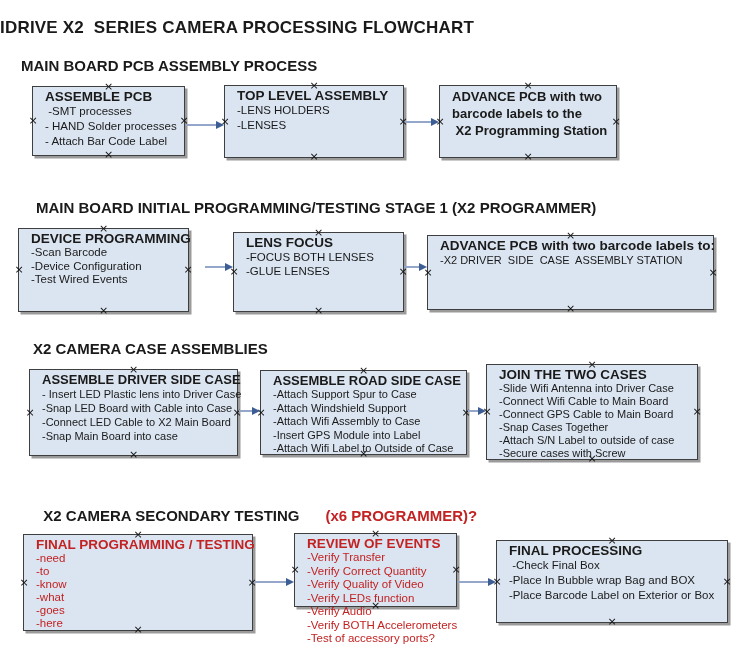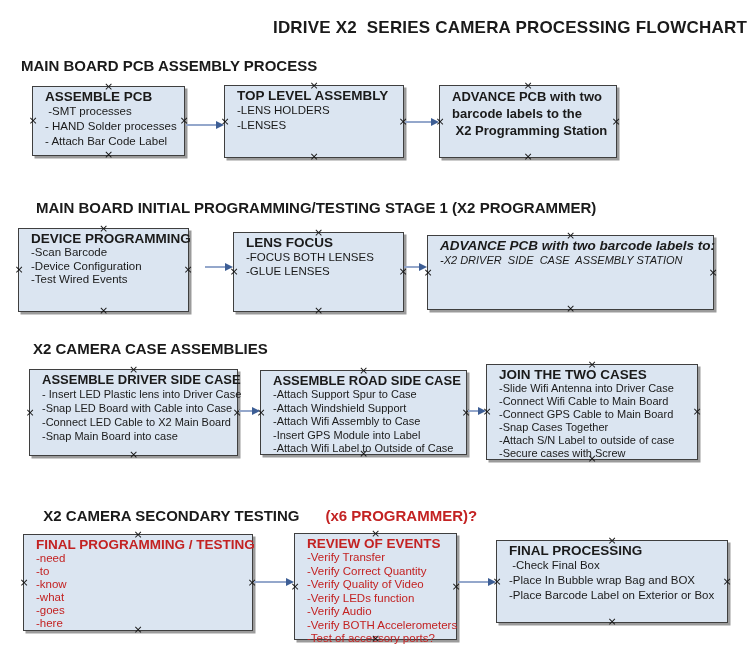--- a/index.html
+++ b/index.html
@@ -11,21 +11,21 @@
     --red:#c32222;
     --ink:#1a1a1a;
   }
   html,body{margin:0;padding:0;}
   body{
     width:747px;height:662px;position:relative;background:#ffffff;
     font-family:"Liberation Sans","DejaVu Sans",sans-serif;color:var(--ink);
     overflow:hidden;
   }
   .page-title{
-    position:absolute;top:18px;left:0;width:747px;text-align:right;
+    position:absolute;top:18px;left:0;width:747px;text-align:left;
     font-size:17px;font-weight:bold;letter-spacing:.2px;white-space:pre;
   }
   .sec-heading{
     position:absolute;font-size:15px;font-weight:bold;white-space:pre;
   }
   .sec-heading .red-part{color:var(--red);margin-left:26px;}
   .fbox{
     position:absolute;background:var(--box-fill);
     border:1.5px solid var(--box-border);
     box-shadow:2.5px 2.5px 0 var(--shadow);
@@ -107,21 +107,21 @@
 <div class="fbox" style="left:233px;top:232px;width:171px;height:80px;">
   <div class="btitle">LENS FOCUS</div>
   <div class="bline">-FOCUS BOTH LENSES</div>
   <div class="bline">-GLUE LENSES</div>
 <span class="handle" style="left: 50%; top: 0%;">×</span>
     <span class="handle" style="left: 50%; top: 100%;">×</span>
     <span class="handle" style="left: 0%; top: 50%;">×</span>
     <span class="handle" style="left: 100%; top: 50%;">×</span>
   </div>
 
-<div class="fbox f11" style="left:427px;top:235px;width:287px;height:75px;font-style:italic;">
+<div class="fbox f11" style="left:427px;top:235px;width:287px;height:75px;">
   <div class="btitle">ADVANCE PCB with two barcode labels to:</div>
   <div class="bline">-X2 DRIVER  SIDE  CASE  ASSEMBLY STATION</div>
 <span class="handle" style="left: 50%; top: 0%;">×</span>
     <span class="handle" style="left: 50%; top: 100%;">×</span>
     <span class="handle" style="left: 0%; top: 50%;">×</span>
     <span class="handle" style="left: 100%; top: 50%;">×</span>
   </div>
 
 <div class="sec-heading" style="left:33px;top:340px;">X2 CAMERA CASE ASSEMBLIES</div>
 
@@ -175,21 +175,21 @@
   <div class="bline">-know</div>
   <div class="bline">-what</div>
   <div class="bline">-goes</div>
   <div class="bline">-here</div>
 <span class="handle" style="left: 50%; top: 0%;">×</span>
     <span class="handle" style="left: 50%; top: 100%;">×</span>
     <span class="handle" style="left: 0%; top: 50%;">×</span>
     <span class="handle" style="left: 100%; top: 50%;">×</span>
   </div>
 
-<div class="fbox red lh135" style="left:294px;top:533px;width:163px;height:107px;">
+<div class="fbox red lh135" style="left:294px;top:533px;width:163px;height:74px;">
   <div class="btitle">REVIEW OF EVENTS</div>
   <div class="bline">-Verify Transfer</div>
   <div class="bline">-Verify Correct Quantity</div>
   <div class="bline">-Verify Quality of Video</div>
   <div class="bline">-Verify LEDs function</div>
   <div class="bline">-Verify Audio</div>
   <div class="bline">-Verify BOTH Accelerometers</div>
   <div class="bline">-Test of accessory ports?</div>
 <span class="handle" style="left: 50%; top: 0%;">×</span>
     <span class="handle" style="left: 50%; top: 100%;">×</span>

